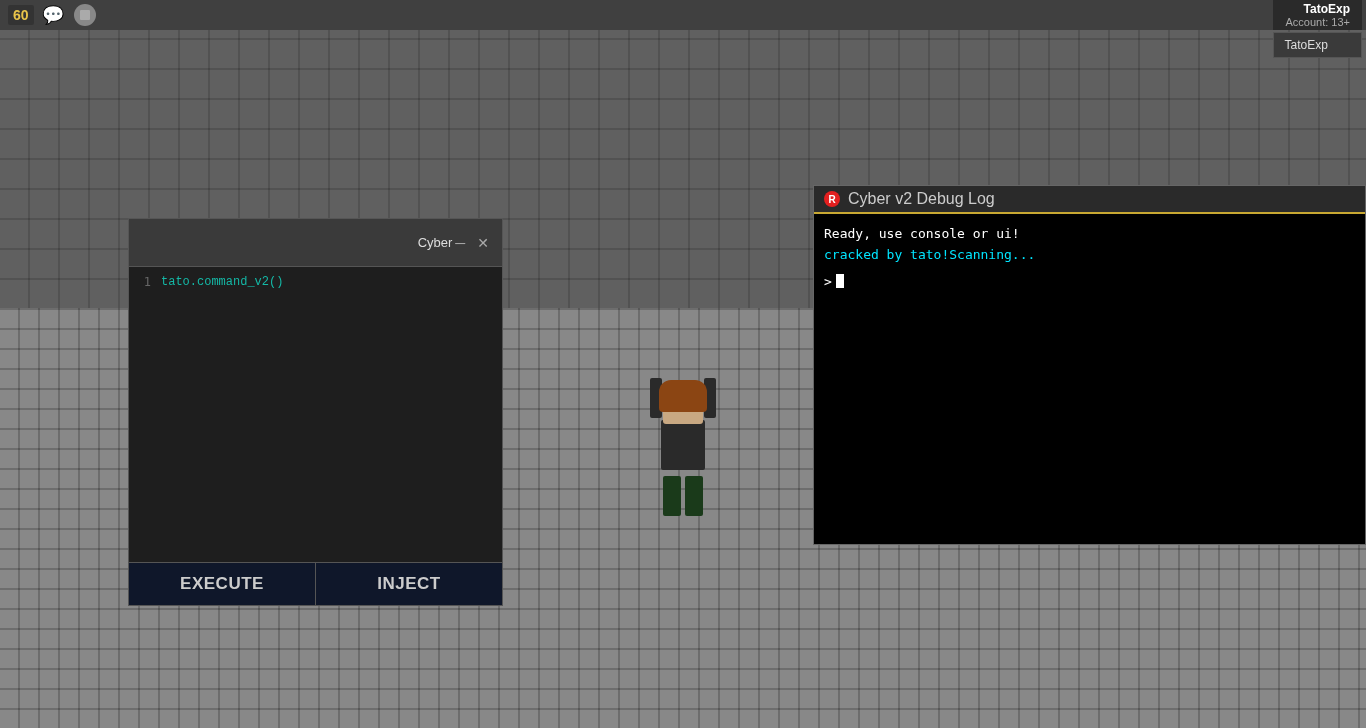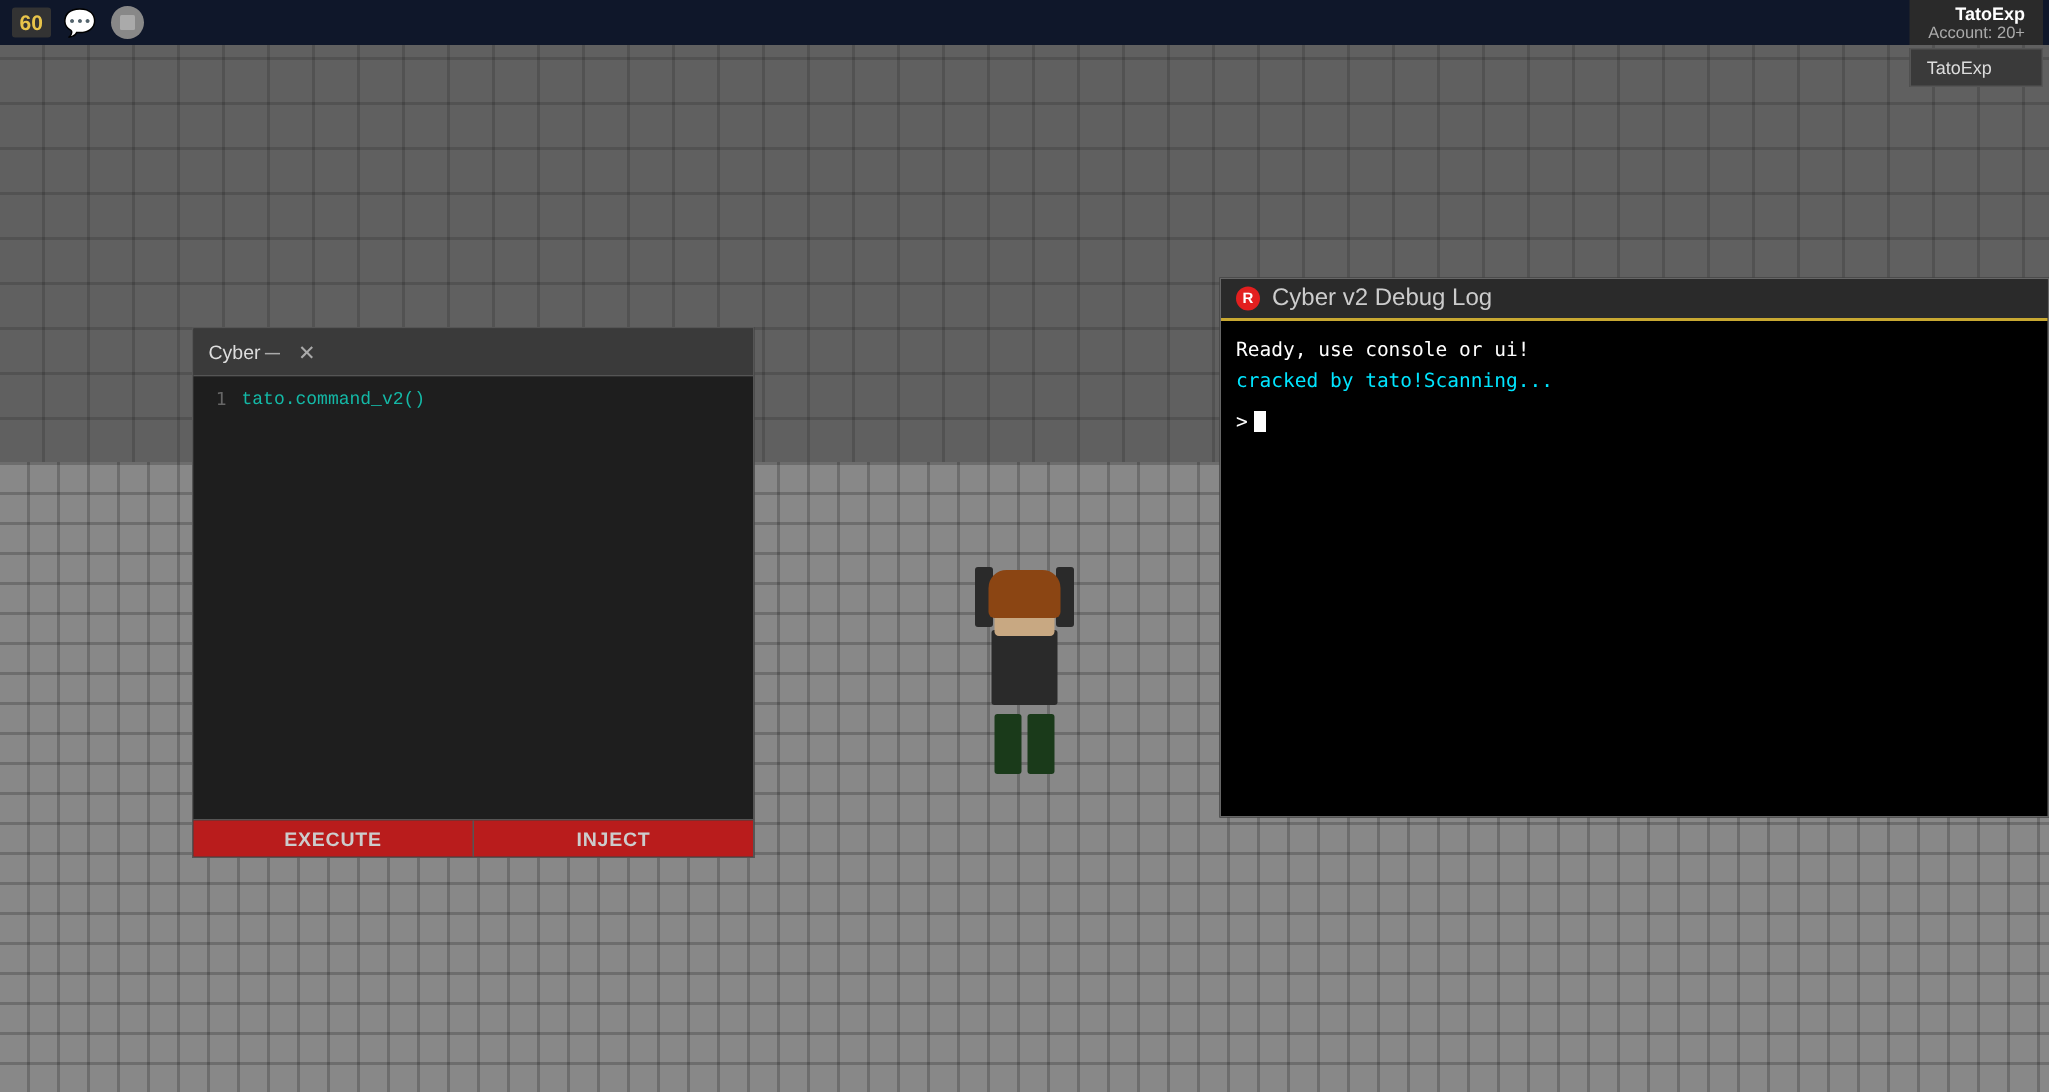--- a/index.html
+++ b/index.html
@@ -9,21 +9,21 @@
       overflow: hidden;
       font-family: 'Segoe UI', Arial, sans-serif;
       background: #5a5a5a;
       position: relative;
     }
 
     
     .title-bar {
       width: 100%;
       height: 30px;
-      background: #0f172a;
+      background: #404040;
       display: flex;
       align-items: center;
       justify-content: space-between;
       padding: 0 8px;
       position: absolute;
       top: 0;
       left: 0;
       z-index: 100;
     }
     .title-bar-left {
@@ -206,25 +206,25 @@
     .cyber-window {
       position: absolute;
       top: 218px;
       left: 128px;
       width: 375px;
       background: #2d2d2d;
       border: 1px solid #555;
       z-index: 50;
     }
     .cyber-titlebar {
-      height: 32px;
+      height: 48px;
       background: #3a3a3a;
       display: flex;
       align-items: center;
-      justify-content: flex-start;
+      justify-content: flex-end;
       padding: 0 10px;
       border-bottom: 1px solid #555;
     }
     .cyber-title {
       color: #ddd;
       font-size: 13px;
     }
     .cyber-win-controls {
       display: flex;
       gap: 6px;
@@ -261,27 +261,27 @@
       color: #14b8a6;
       font-size: 12px;
       font-family: Liberation Mono, monospace;
     }
     .cyber-buttons {
       display: flex;
       border-top: 1px solid #555;
     }
     .cyber-action-btn {
       flex: 1;
-      height: 24px;
-      background: #b91c1c;
+      height: 42px;
+      background: #0f172a;
       color: #ccc;
       border: none;
       border-right: 1px solid #555;
       cursor: pointer;
-      font-size: 13px;
+      font-size: 17px;
       font-weight: bold;
       letter-spacing: 0.5px;
     }
     .cyber-action-btn:last-child { border-right: none; }
 
     
     .debug-window {
       position: absolute;
       top: 185px;
       right: 0;
@@ -367,21 +367,21 @@
     <button class="title-btn">─</button>
     <button class="title-btn">□</button>
     <button class="title-btn close">✕</button>
   </div>
 </div>
 
 <div class="user-info">
   <div class="user-info-bar">
     <div style="display:flex;flex-direction:column;align-items:flex-end;">
       <span class="user-name">TatoExp</span>
-      <span class="user-account">Account: 20+</span>
+      <span class="user-account">Account: 13+</span>
     </div>
   </div>
   <div class="user-dropdown">
     <span>TatoExp</span>
   </div>
 </div>
 
 <div class="game-viewport">
   <div class="floor-grid"></div>
 

